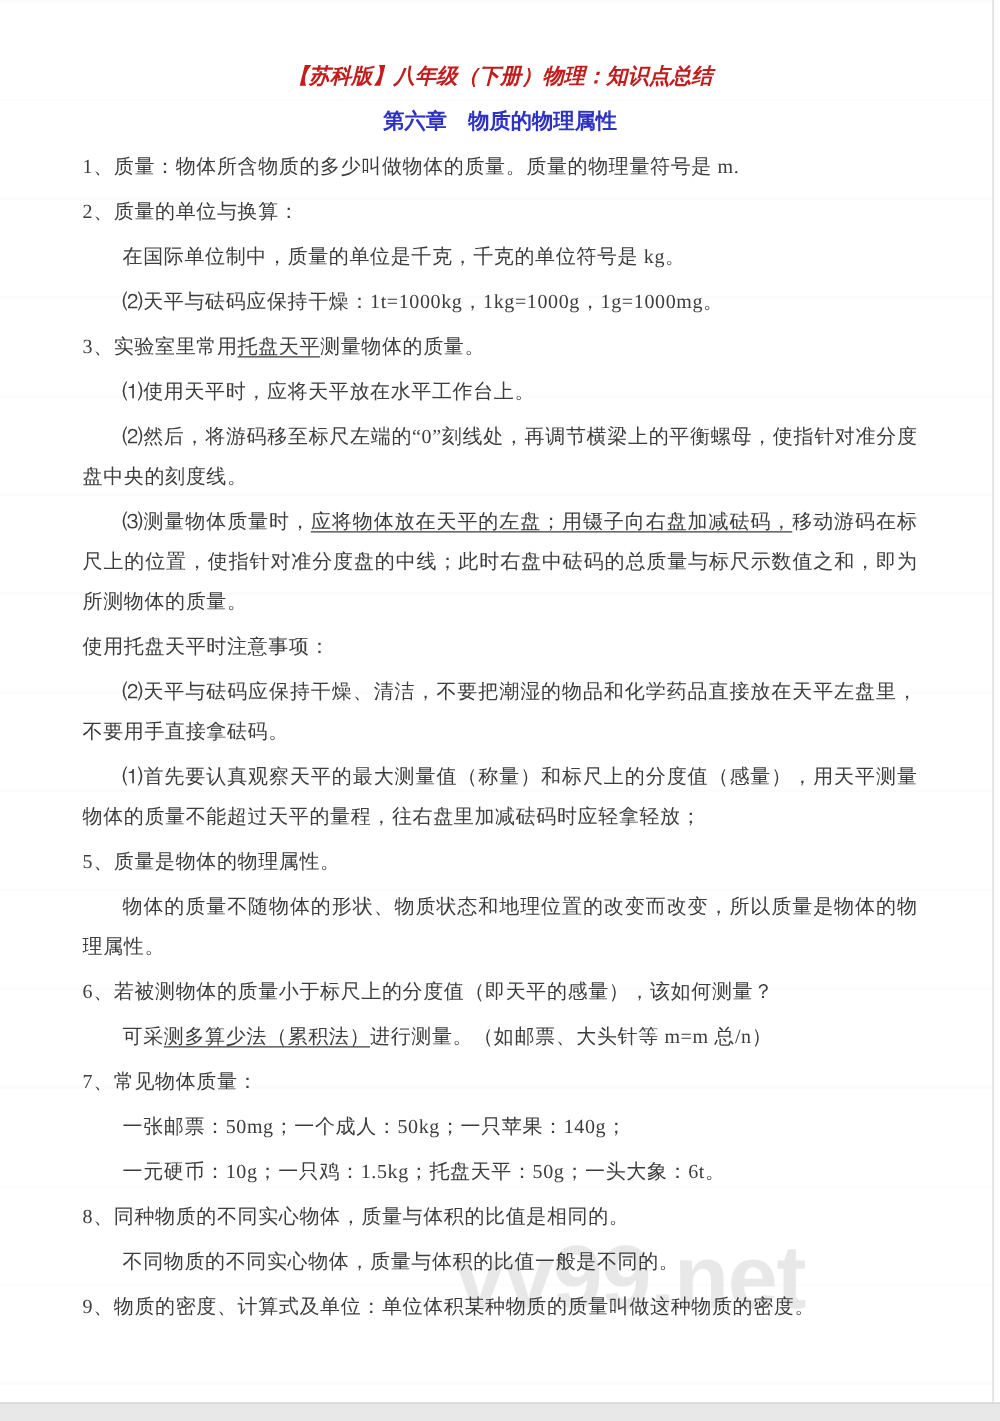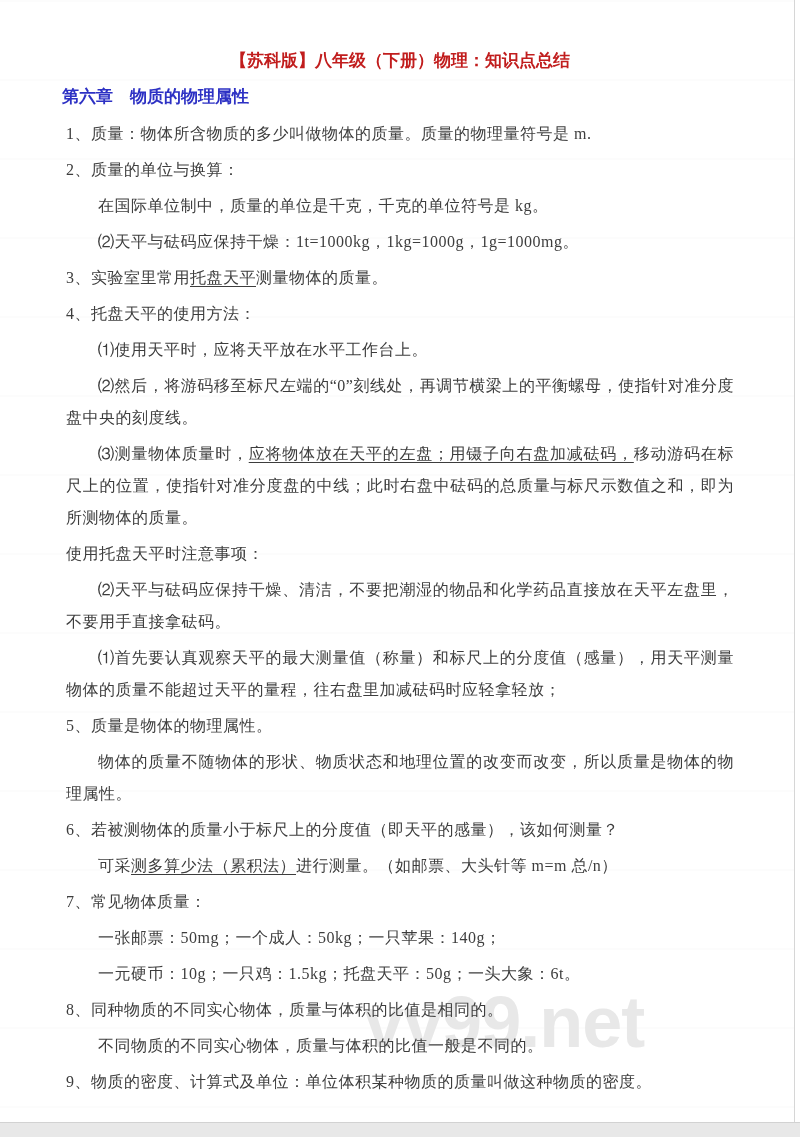--- a/index.html
+++ b/index.html
@@ -46,22 +46,24 @@
     position:relative;
     z-index:2;
     padding:50px 56px 0 62px;
   }
   .title{
     text-align:center;
     font-weight:bold;
     font-size:17px;
     line-height:22px;
     color:var(--title);
+    font-style:italic;
   }
   .subtitle{
+    text-align:center;
     font-weight:bold;
     font-size:17px;
     line-height:22px;
     margin-top:14px;
     color:var(--chapter);
   }
   .paras{
     margin-top:10px;
     color:var(--body);
     font-size:16px;
@@ -94,21 +96,20 @@
   <div class="watermark">vv99.net</div>
   <div class="content">
     <div class="title">【苏科版】八年级（下册）物理：知识点总结</div>
     <div class="subtitle">第六章　物质的物理属性</div>
     <div class="paras" id="paragraphs">
         <div class="para num"><span>1、质量：物体所含物质的多少叫做物体的质量。质量的物理量符号是 m.</span></div>
         <div class="para num"><span>2、质量的单位与换算：</span></div>
         <div class="para sub"><span>在国际单位制中，质量的单位是千克，千克的单位符号是 kg。</span></div>
         <div class="para sub"><span>⑵天平与砝码应保持干燥：1t=1000kg，1kg=1000g，1g=1000mg。</span></div>
         <div class="para num"><span>3、实验室里常用</span><span class="ul">托盘天平</span><span>测量物体的质量。</span></div>
-        <div class="para num"><span>4、托盘天平的使用方法：</span></div>
         <div class="para sub"><span>⑴使用天平时，应将天平放在水平工作台上。</span></div>
         <div class="para sub"><span>⑵然后，将游码移至标尺左端的“0”刻线处，再调节横梁上的平衡螺母，使指针对准分度盘中央的刻度线。</span></div>
         <div class="para sub"><span>⑶测量物体质量时，</span><span class="ul">应将物体放在天平的左盘；用镊子向右盘加减砝码，</span><span>移动游码在标尺上的位置，使指针对准分度盘的中线；此时右盘中砝码的总质量与标尺示数值之和，即为所测物体的质量。</span></div>
         <div class="para plain"><span>使用托盘天平时注意事项：</span></div>
         <div class="para sub"><span>⑵天平与砝码应保持干燥、清洁，不要把潮湿的物品和化学药品直接放在天平左盘里，不要用手直接拿砝码。</span></div>
         <div class="para sub"><span>⑴首先要认真观察天平的最大测量值（称量）和标尺上的分度值（感量），用天平测量物体的质量不能超过天平的量程，往右盘里加减砝码时应轻拿轻放；</span></div>
         <div class="para num"><span>5、质量是物体的物理属性。</span></div>
         <div class="para sub"><span>物体的质量不随物体的形状、物质状态和地理位置的改变而改变，所以质量是物体的物理属性。</span></div>
         <div class="para num"><span>6、若被测物体的质量小于标尺上的分度值（即天平的感量），该如何测量？</span></div>
         <div class="para sub"><span>可采</span><span class="ul">测多算少法（累积法）</span><span>进行测量。（如邮票、大头针等 m=m 总/n）</span></div>

